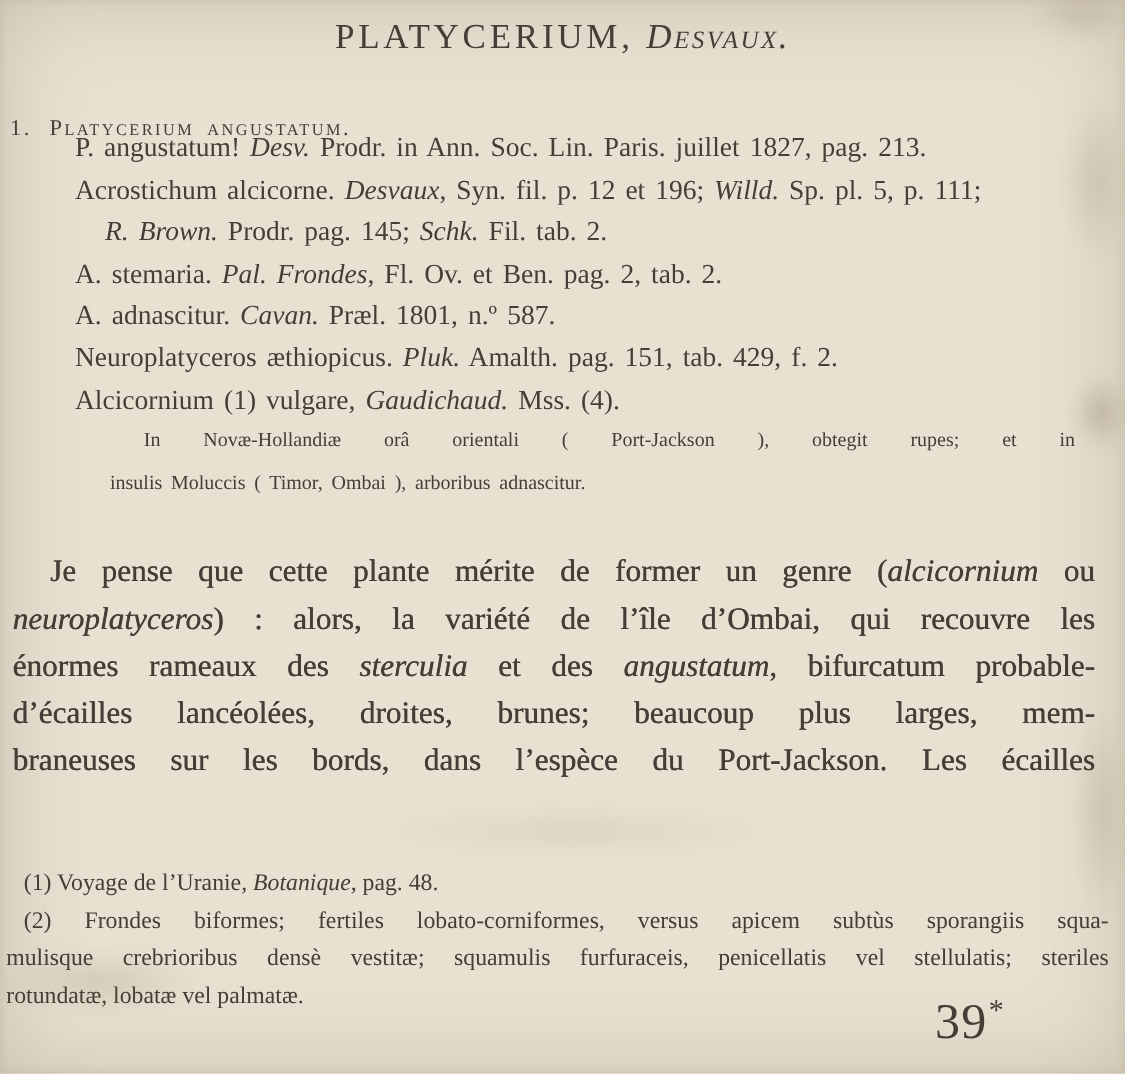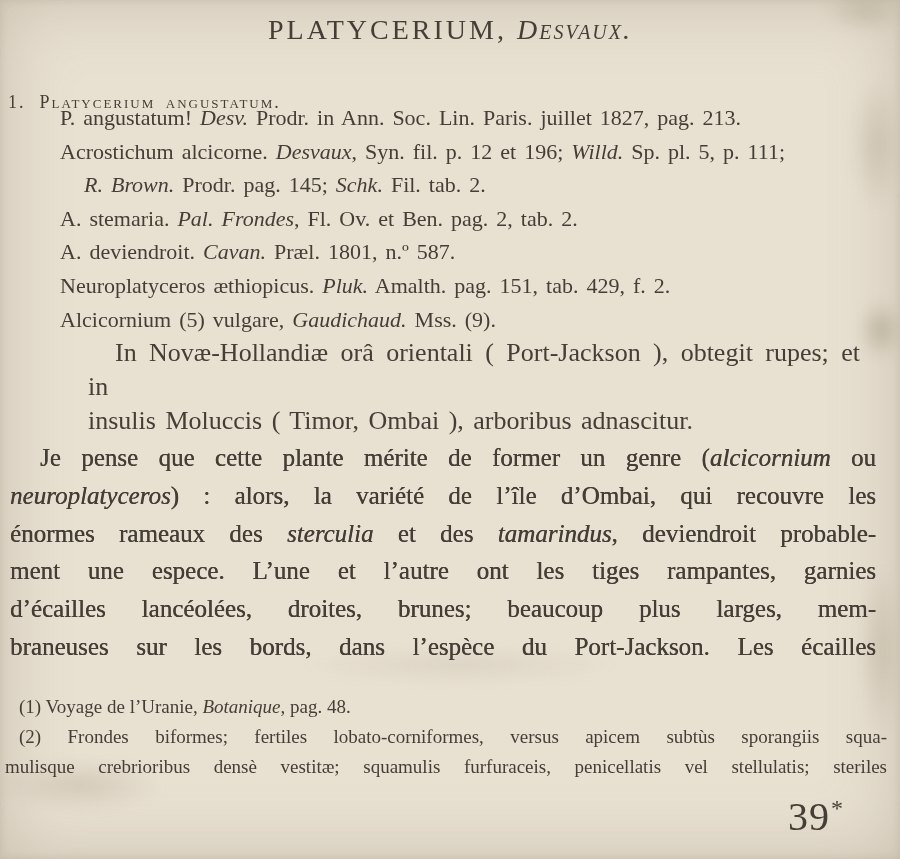--- a/index.html
+++ b/index.html
@@ -37,41 +37,41 @@
   .entry-heading .num{font-variant:normal;margin-right:14px;}
 
   .synonymy{
     position:absolute;top:101px;left:60px;width:842px;
     font-size:22px;line-height:33.6px;word-spacing:2.5px;
   }
   .synonymy .indent2{margin-left:24px;}
 
   .habitat{
     position:absolute;top:336px;left:88px;width:772px;
-    font-size:26px;line-height:34px;word-spacing:3px;
+    font-size:16px;line-height:34px;word-spacing:3px;
   }
   .habitat .first{text-indent:27px;}
 
   .bodytext{
     position:absolute;top:427px;left:10px;width:866px;
     font-size:25px;line-height:37.8px;
     text-shadow:.3px 0 0 currentColor;
     margin-top:12px;
   }
   .bodytext .first{padding-left:30px;}
 
   .footnotes{
     position:absolute;top:692px;left:5px;width:882px;
     font-size:19px;line-height:30px;
   }
   .footnotes .fn-first{text-indent:14px;}
 
   .signature{
     position:absolute;top:793px;left:748px;
-    font-size:40px;letter-spacing:1px;margin-left:40px;
+    font-size:40px;letter-spacing:1px;
   }
   .signature .star{font-size:24px;vertical-align:14px;margin-left:1px;}
 </style>
 </head>
 <body>
 
 <div class="page">
 
   <div class="stain s1"></div>
   <div class="stain s2"></div>
@@ -96,55 +96,55 @@
     <div class="nowrap">
       <span>Acrostichum alcicorne. </span><span class="it">Desvaux</span><span>, Syn. fil. p. 12 et 196; </span><span class="it">Willd.</span><span> Sp. pl. 5, p. 111;</span>
     </div>
     <div class="nowrap indent2">
       <span class="it">R. Brown.</span><span> Prodr. pag. 145; </span><span class="it">Schk.</span><span> Fil. tab. 2.</span>
     </div>
     <div class="nowrap">
       <span>A. stemaria. </span><span class="it">Pal. Frondes</span><span>, Fl. Ov. et Ben. pag. 2, tab. 2.</span>
     </div>
     <div class="nowrap">
-      <span>A. deviendroit. </span><span class="it">Cavan.</span><span> Præl. 1801, n.º 587.</span>
+      <span>A. adnascitur. </span><span class="it">Cavan.</span><span> Præl. 1801, n.º 587.</span>
     </div>
     <div class="nowrap">
       <span>Neuroplatyceros æthiopicus. </span><span class="it">Pluk.</span><span> Amalth. pag. 151, tab. 429, f. 2.</span>
     </div>
     <div class="nowrap">
-      <span>Alcicornium (5) vulgare, </span><span class="it">Gaudichaud.</span><span> Mss. (9).</span>
+      <span>Alcicornium (1) vulgare, </span><span class="it">Gaudichaud.</span><span> Mss. (4).</span>
     </div>
   </div>
 
   <div class="habitat">
     <div class="first just">In Novæ-Hollandiæ orâ orientali ( Port-Jackson ), obtegit rupes; et in</div>
     <div class="nowrap">insulis Moluccis ( Timor, Ombai ), arboribus adnascitur.</div>
   </div>
 
   <div class="bodytext">
     <div class="first just">
       <span>Je pense que cette plante mérite de former un genre (</span><span class="it">alcicornium</span><span> ou</span>
     </div>
     <div class="just">
       <span class="it">neuroplatyceros</span><span>) : alors, la variété de l’île d’Ombai, qui recouvre les</span>
     </div>
     <div class="just">
-      <span>énormes rameaux des </span><span class="it">sterculia</span><span> et des </span><span class="it">tamarindus</span><span>, deviendroit probable-</span>
+      <span>énormes rameaux des </span><span class="it">sterculia</span><span> et des </span><span class="it">angustatum</span><span>, bifurcatum probable-</span>
     </div>
-    <div class="just">ment une espece. L’une et l’autre ont les tiges rampantes, garnies</div>
     <div class="just">d’écailles lancéolées, droites, brunes; beaucoup plus larges, mem-</div>
     <div class="just">braneuses sur les bords, dans l’espèce du Port-Jackson. Les écailles</div>
   </div>
 
   <div class="footnotes">
     <div class="fn-first nowrap">
       <span>(1) Voyage de l’Uranie, </span><span class="it">Botanique</span><span>, pag. 48.</span>
     </div>
     <div class="fn-first just">(2) Frondes biformes; fertiles lobato-corniformes, versus apicem subtùs sporangiis squa-</div>
     <div class="just">mulisque crebrioribus densè vestitæ; squamulis furfuraceis, penicellatis vel stellulatis; steriles</div>
+    <div class="nowrap">rotundatæ, lobatæ vel palmatæ.</div>
   </div>
 
   <div class="signature">
     <span>39</span><span class="star">*</span>
   </div>
 
 </div>
 
 </body></html>

